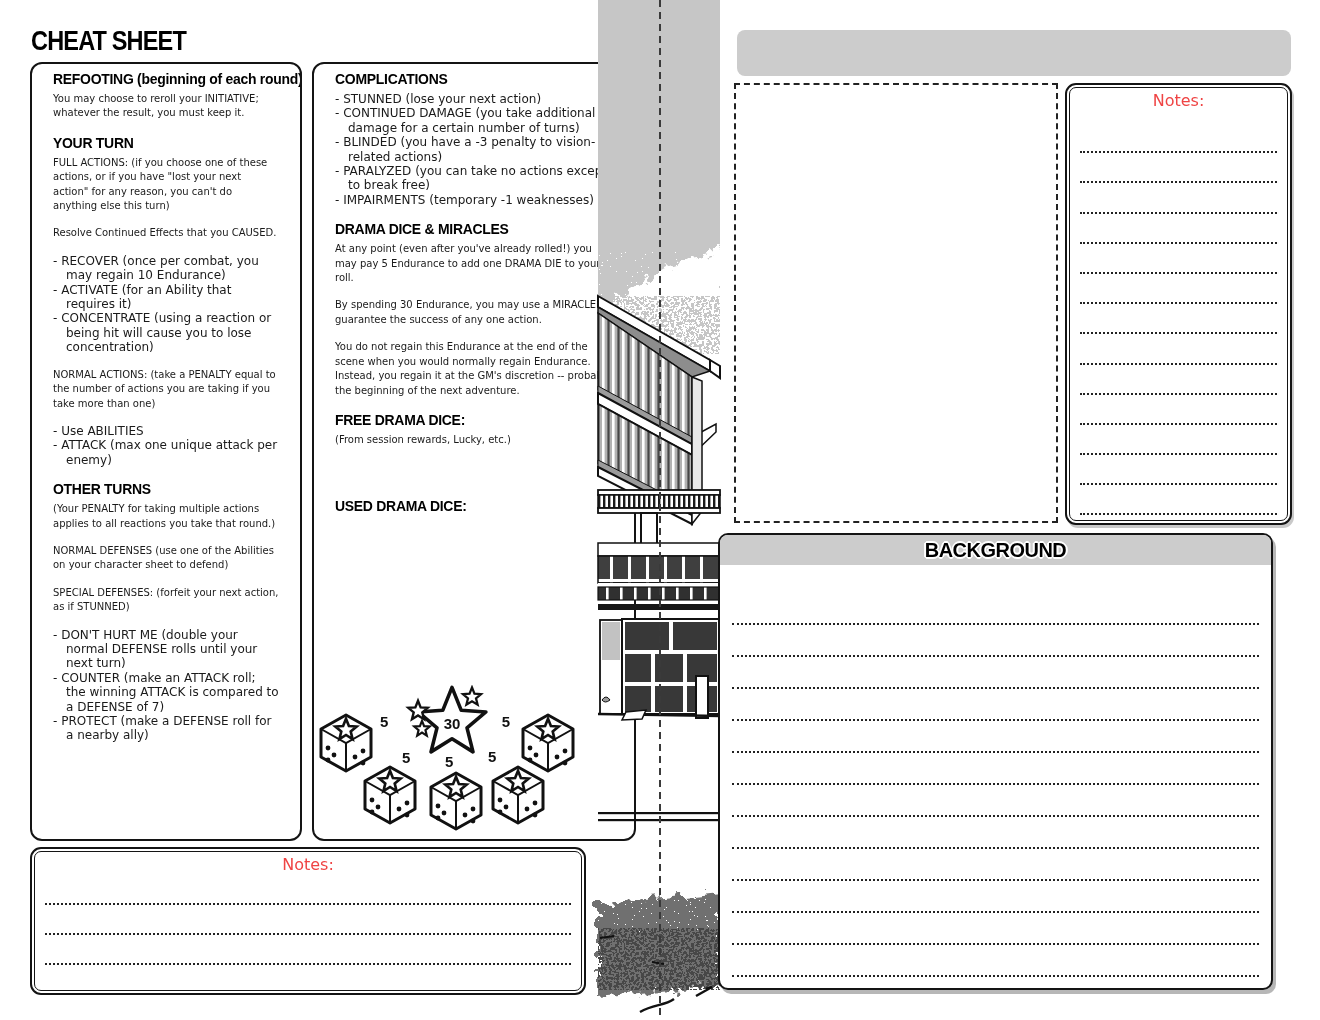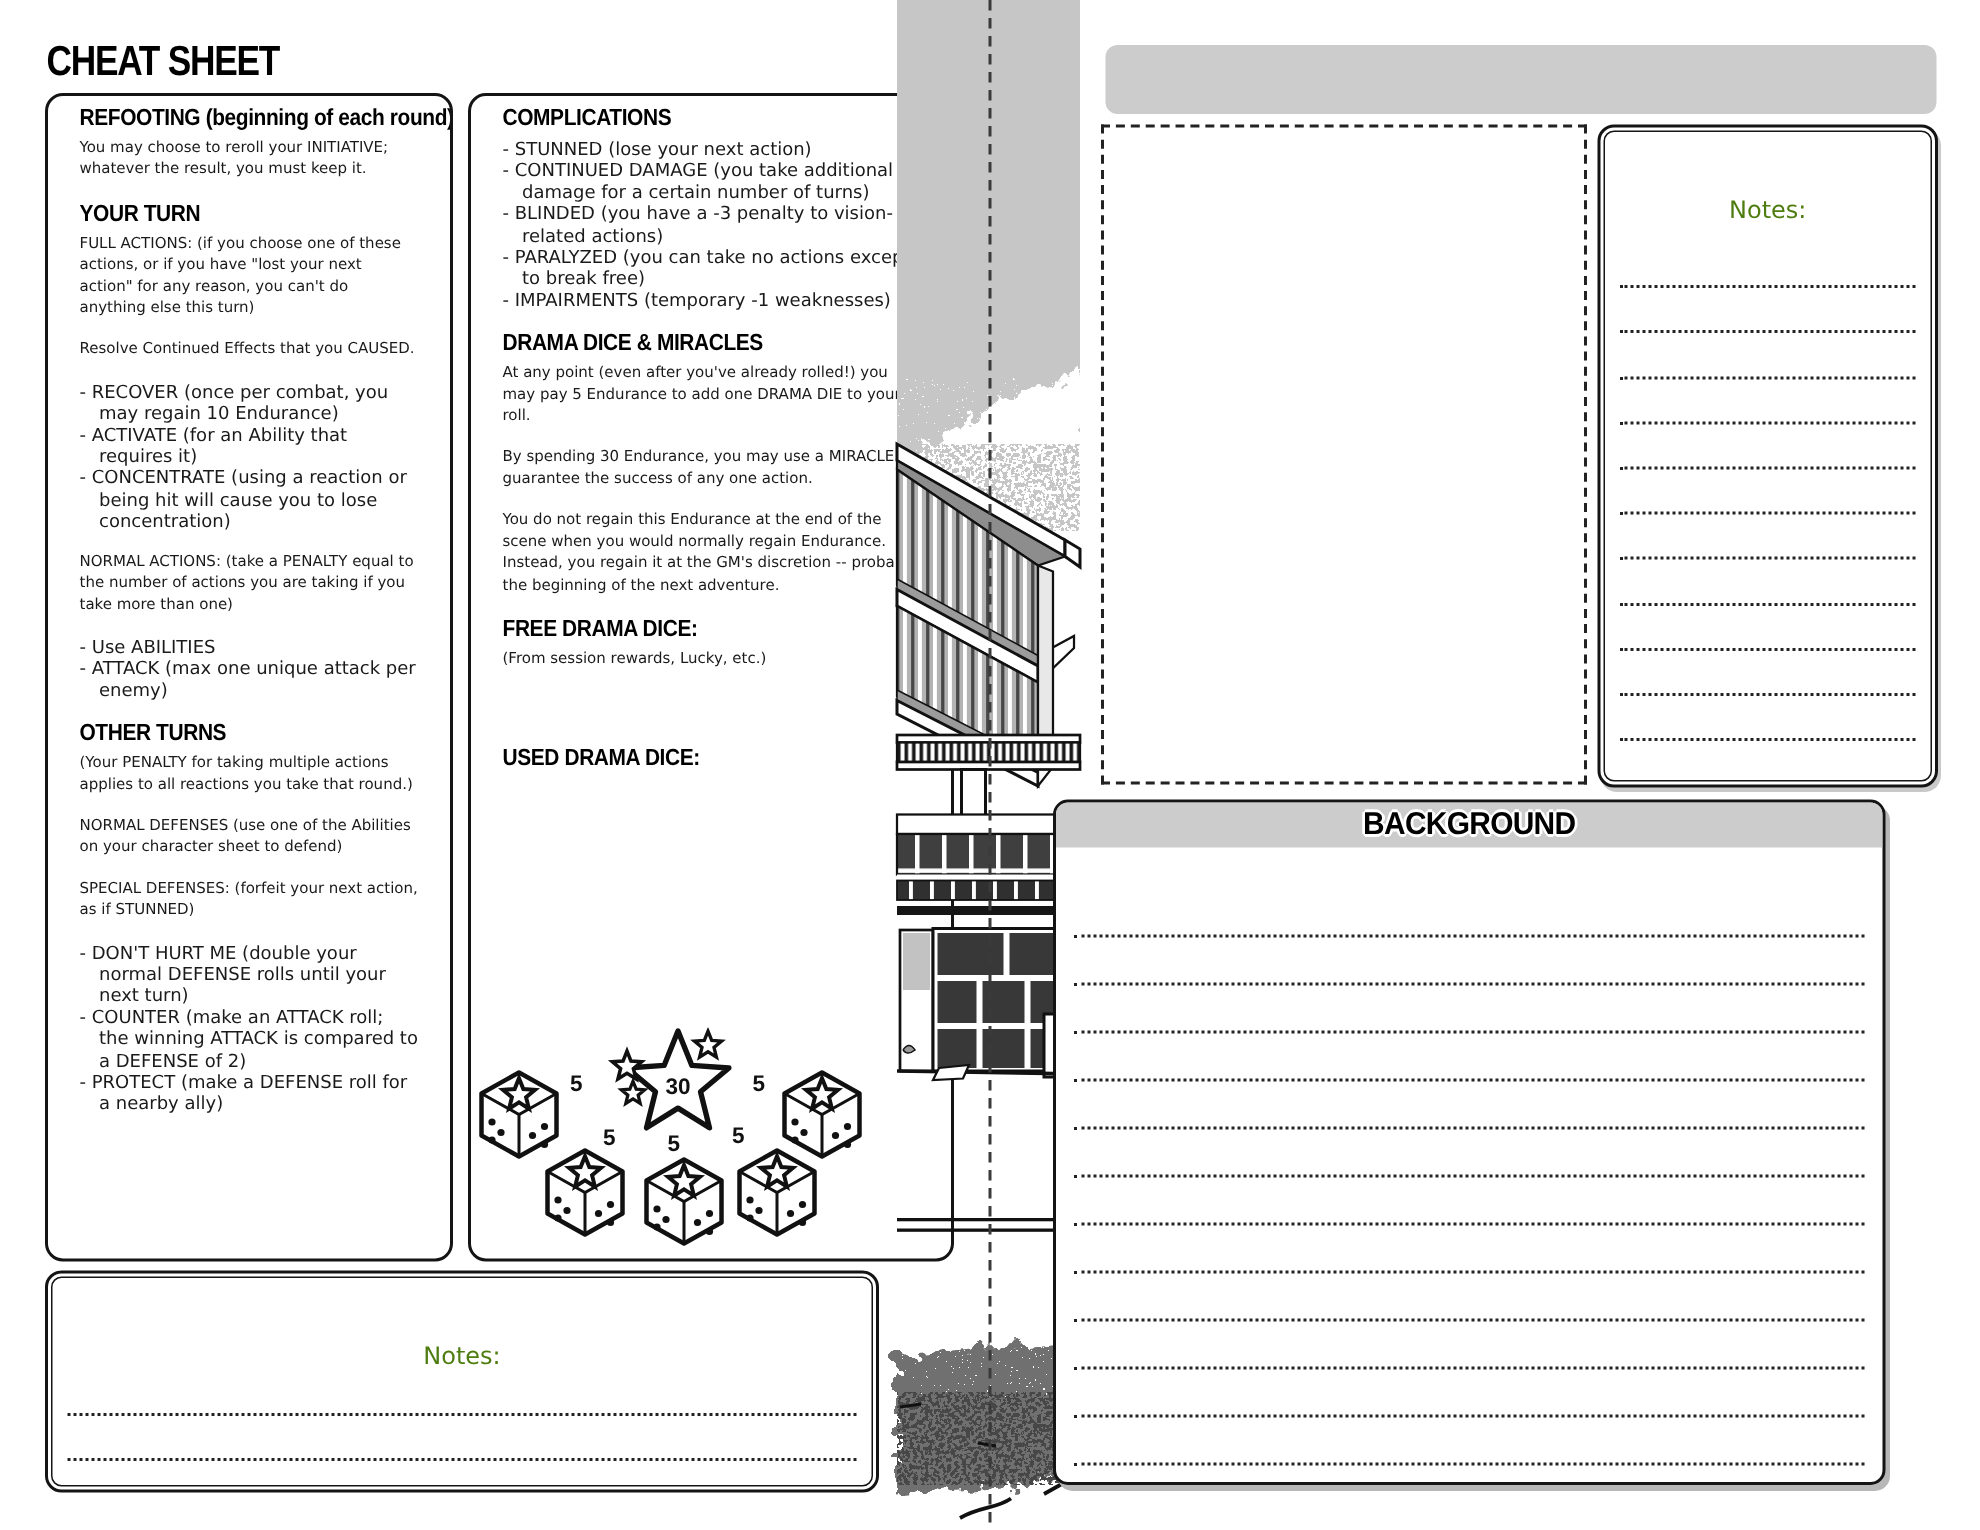--- a/index.html
+++ b/index.html
@@ -22,33 +22,33 @@
   .p{margin:0 0 13px 0;font-size:10px;line-height:14.4px;}
   .li{margin:0;font-size:12px;line-height:14.4px;padding-left:13px;text-indent:-13px;}
   .mb{margin-bottom:13px;}
   
   .dbox{position:absolute;box-sizing:border-box;border:2.5px solid #141414;border-radius:11px;
       background:#fff;padding:2px;}
   .dbox-inner{box-sizing:border-box;border:1.6px solid #141414;border-radius:7px;height:100%;
       padding:3px 10px;overflow:hidden;}
   #notesA{left:30px;top:847px;width:556px;height:148px;}
   #notesB{left:1065px;top:83px;width:227px;height:442px;box-shadow:2px 3px 0 #c9c9c9;}
-  .notes-title{text-align:center;font-size:16px;line-height:20px;color:#4d7c0f;margin-top:39px;}
+  .notes-title{text-align:center;font-size:16px;line-height:20px;color:#ef4444;}
   .dline{border-bottom:2px dotted #222;}
   .lines-a .dline{height:28px;}
   .lines-b .dline{height:28.2px;}
   .lines-bg .dline{height:30px;}
   .lines-b{margin-top:12px;}
   .lines-bg{margin-top:0;padding:0 12px;}
   
   #namebar{position:absolute;left:737px;top:30px;width:554px;height:46px;background:#cccccc;
       border-radius:8px;}
   #portrait{position:absolute;box-sizing:border-box;left:734px;top:83px;width:324px;height:440px;
       border:2px dashed #222;background:#fff;}
-  #bgbox{position:absolute;box-sizing:border-box;left:702px;top:533px;width:555px;height:457px;
+  #bgbox{position:absolute;box-sizing:border-box;left:718px;top:533px;width:555px;height:457px;
       border:2.5px solid #141414;border-radius:10px;background:#fff;box-shadow:3px 4px 0 #b7b7b7;
       overflow:hidden;}
   #bgbox .hdr{height:30px;background:#cccccc;display:flex;align-items:center;justify-content:center;}
   #bgbox .hdr span{font-family:"Liberation Sans",sans-serif;font-weight:700;font-size:21px;
       letter-spacing:-.5px;color:#000;transform:scaleX(.95);
       text-shadow:-2px 0 0 #fff,2px 0 0 #fff,0 -2px 0 #fff,0 2px 0 #fff,-1px -1px 0 #fff,1px 1px 0 #fff,-1px 1px 0 #fff,1px -1px 0 #fff;}
   #bgbox .body{padding-top:28px;}
   
   #artwrap{position:absolute;left:592px;top:0;width:141px;height:1020px;}
   
@@ -74,21 +74,21 @@
     <div class="li">- ACTIVATE (for an Ability that requires it)</div>
     <div class="li mb">- CONCENTRATE (using a reaction or being hit will cause you to lose concentration)</div>
     <div class="p">NORMAL ACTIONS: (take a PENALTY equal to the number of actions you are taking if you take more than one)</div>
     <div class="li">- Use ABILITIES</div>
     <div class="li mb">- ATTACK (max one unique attack per enemy)</div>
     <div class="bh mt">OTHER TURNS</div>
     <div class="p">(Your PENALTY for taking multiple actions applies to all reactions you take that round.)</div>
     <div class="p">NORMAL DEFENSES (use one of the Abilities on your character sheet to defend)</div>
     <div class="p">SPECIAL DEFENSES: (forfeit your next action, as if STUNNED)</div>
     <div class="li">- DON'T HURT ME (double your normal DEFENSE rolls until your next turn)</div>
-    <div class="li">- COUNTER (make an ATTACK roll; the winning ATTACK is compared to a DEFENSE of 2)</div>
+    <div class="li">- COUNTER (make an ATTACK roll; the winning ATTACK is compared to a DEFENSE of 7)</div>
     <div class="li">- PROTECT (make a DEFENSE roll for a nearby ally)</div>
   </div>
 
   <div id="boxB" class="rulebox">
     <div class="bh">COMPLICATIONS</div>
     <div class="li">- STUNNED (lose your next action)</div>
     <div class="li">- CONTINUED DAMAGE (you take additional damage for a certain number of turns)</div>
     <div class="li">- BLINDED (you have a -3 penalty to vision-related actions)</div>
     <div class="li">- PARALYZED (you can take no actions except to break free)</div>
     <div class="li mb">- IMPAIRMENTS (temporary -1 weaknesses)</div>

